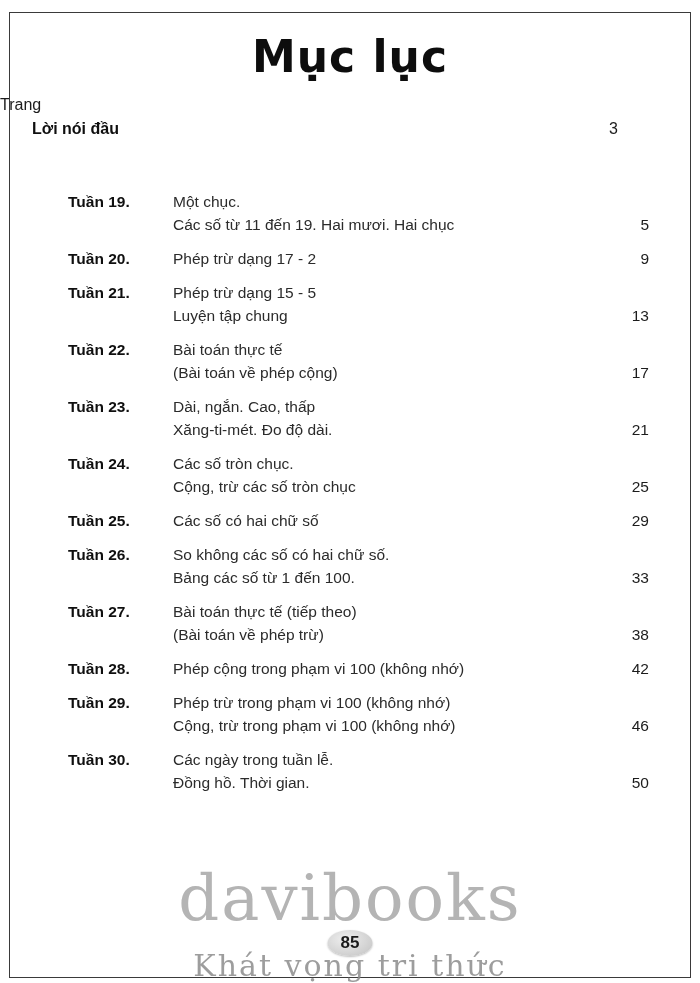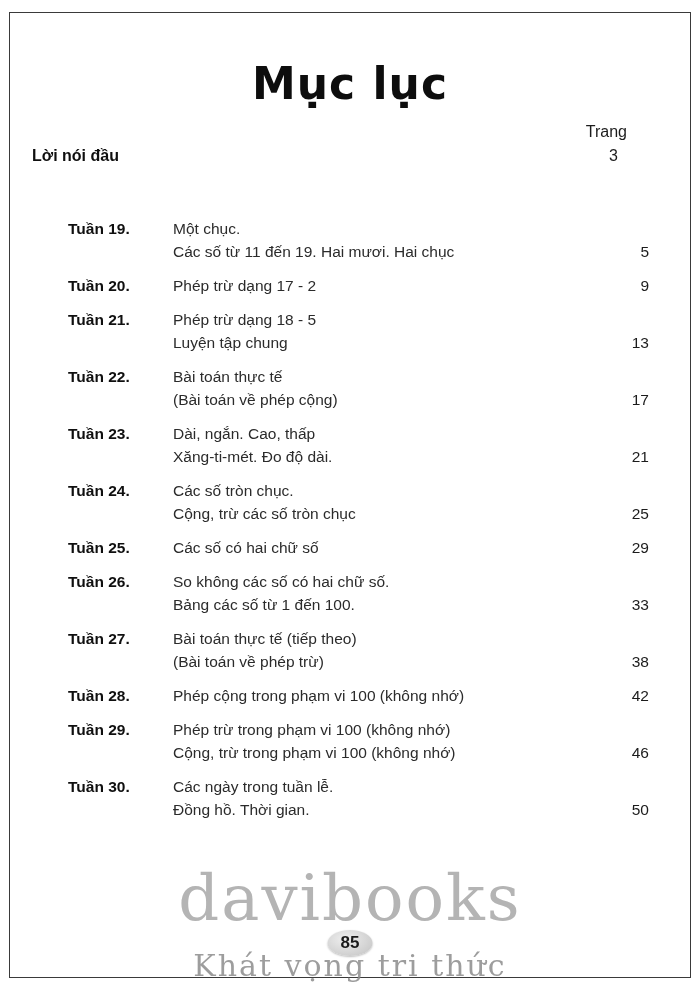--- a/index.html
+++ b/index.html
@@ -13,30 +13,29 @@
     overflow: hidden;
   }
   .border-frame {
     position: absolute;
     top: 12px; left: 9px; right: 9px; bottom: 5px;
     border: 1.5px solid #3a3a3a;
     pointer-events: none;
   }
   .title {
     margin: 0;
-    padding-top: 58px;
+    padding-top: 31px;
     text-align: center;
     font-family: "DejaVu Sans", sans-serif;
     font-weight: 800;
     font-size: 44px;
     letter-spacing: 1px;
     color: #0d0d0d;
   }
   .trang {
-    text-align: right;
     padding-right: 73px;
     font-size: 16px;
     color: #1c1c1c;
     margin-top: 14px;
   }
   .intro-row {
     display: flex;
     padding: 6px 82px 0 32px;
     font-size: 16px;
   }
@@ -136,21 +135,21 @@
       <div class="week">Tuần 20.</div>
       <div class="content">
         <div class="line">Phép trừ dạng 17 - 2</div>
       </div>
       <div class="pageno">9</div>
     </div>
 
     <div class="row">
       <div class="week">Tuần 21.</div>
       <div class="content">
-        <div class="line">Phép trừ dạng 18 - 5</div>
+        <div class="line">Phép trừ dạng 15 - 5</div>
         <div class="line">Luyện tập chung</div>
       </div>
       <div class="pageno">13</div>
     </div>
 
     <div class="row">
       <div class="week">Tuần 22.</div>
       <div class="content">
         <div class="line">Bài toán thực tế</div>
         <div class="line">(Bài toán về phép cộng)</div>

